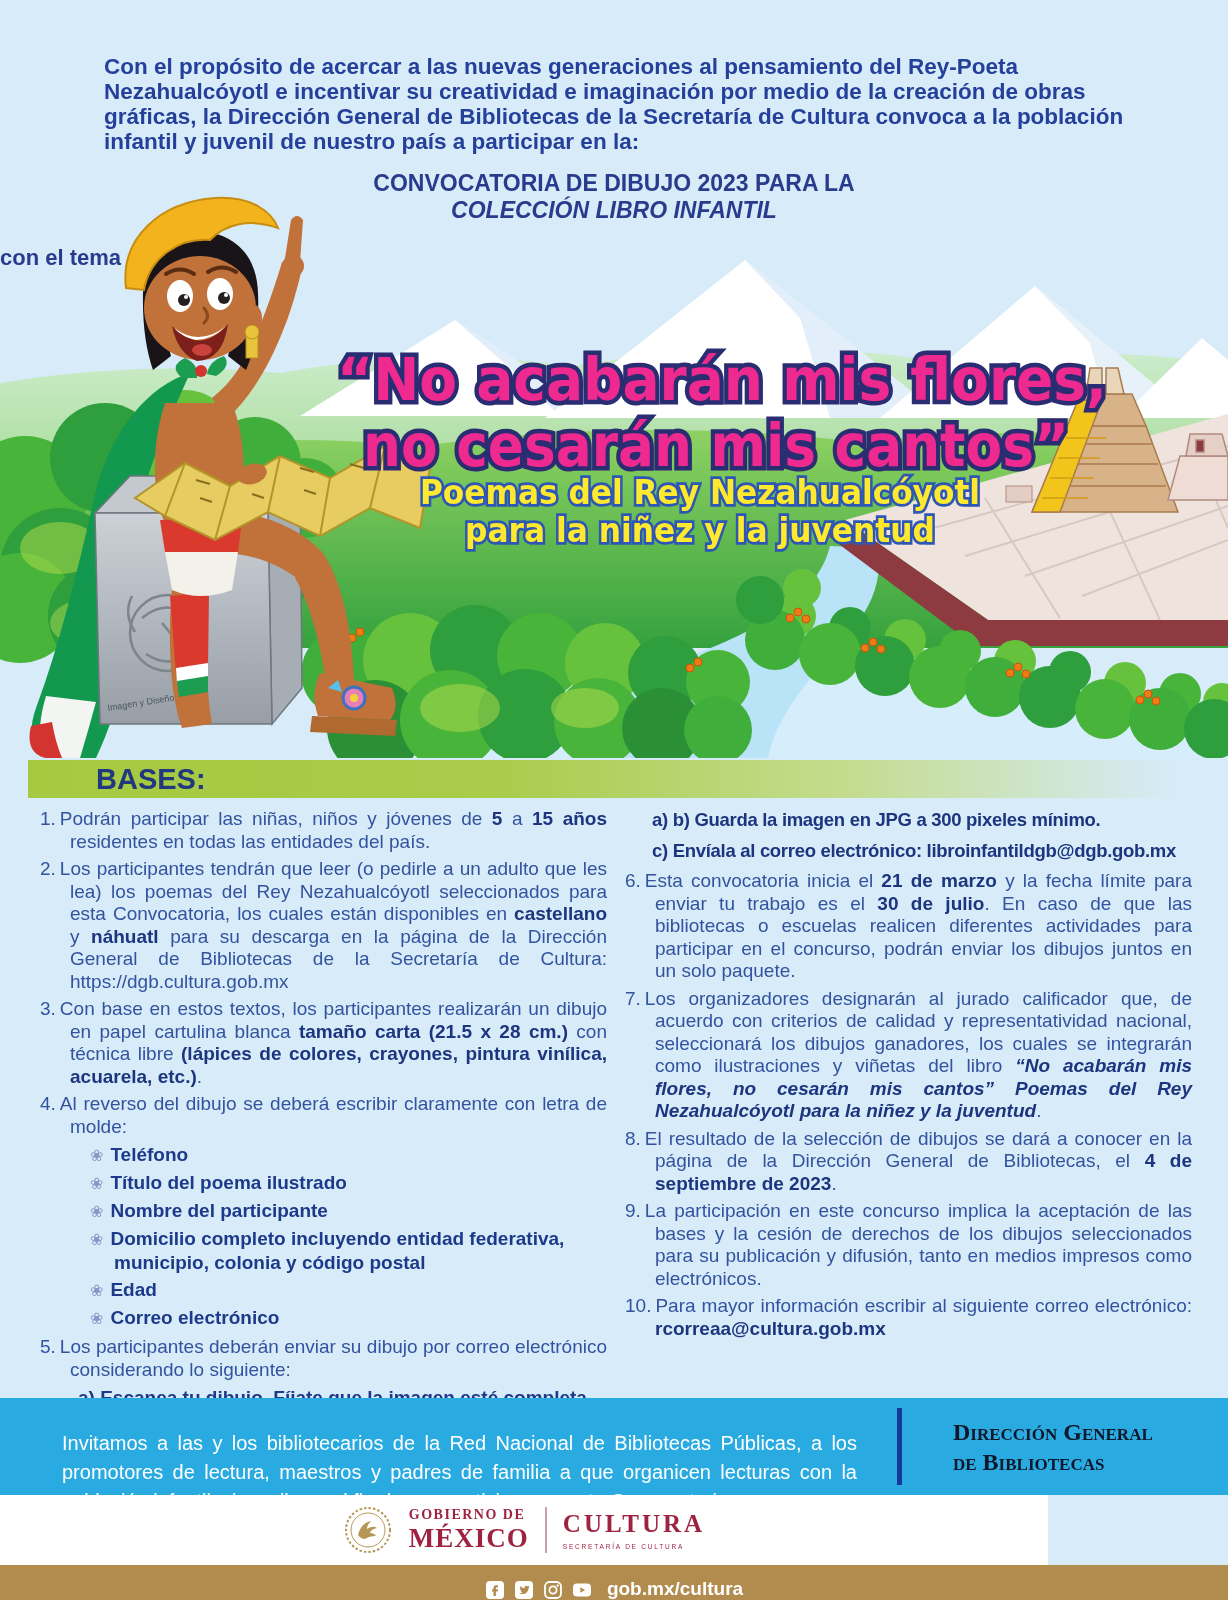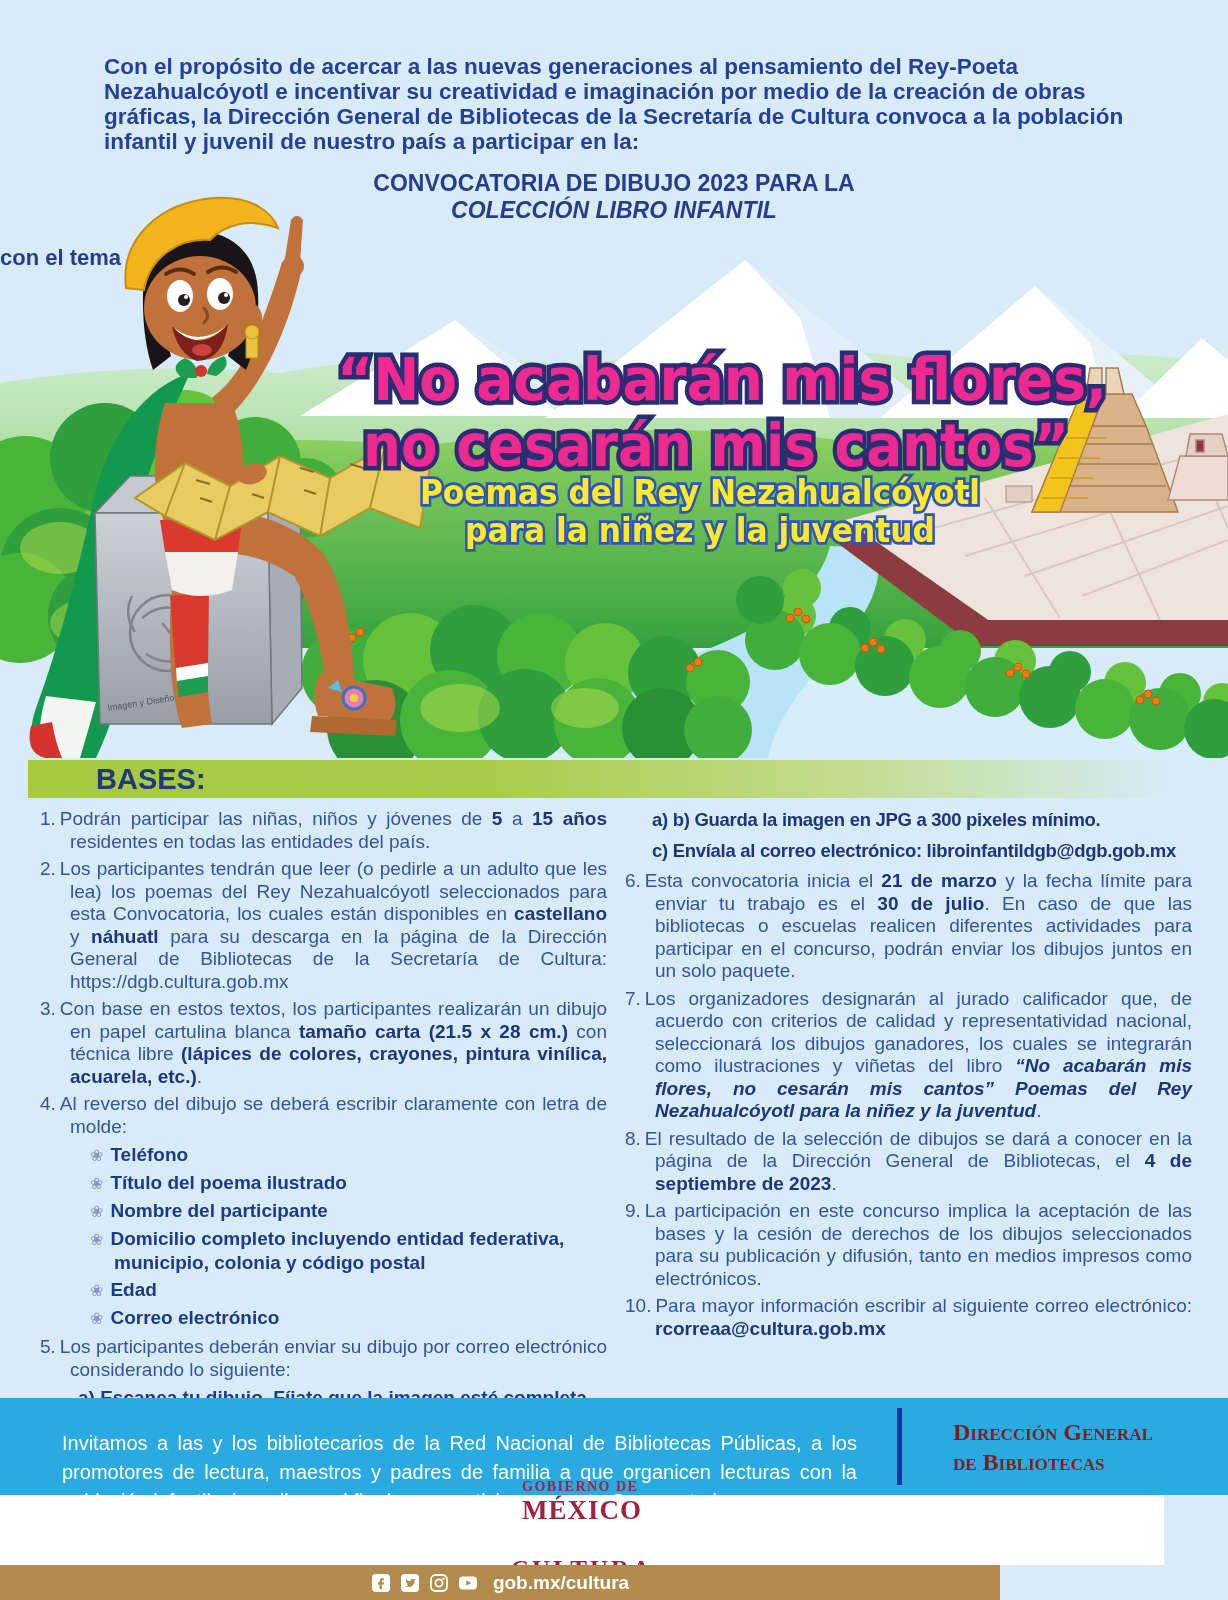--- a/index.html
+++ b/index.html
@@ -33,35 +33,35 @@
   .sub{margin:2px 0 6px 38px;padding-left:26px;text-indent:-26px;font-size:19px;
        line-height:23px;color:#1d3a8a;text-align:left;font-weight:700;}
   .sub-r{margin:0 0 8px 27px;padding-left:26px;text-indent:-26px;font-size:18.5px;
          line-height:23px;color:#1d3a8a;letter-spacing:-0.3px;}
   
   .banner{position:absolute;top:1398px;left:0;width:1228px;height:97px;background:#29abe2;z-index:5;}
   .invite{position:absolute;left:62px;top:11px;width:795px;font-size:20px;line-height:29px;
           color:#ffffff;text-align:justify;}
   .vdiv{position:absolute;left:897px;top:10px;width:5px;height:77px;background:#15389c;}
   .dgb{position:absolute;left:953px;top:19px;font-family:"Liberation Serif",serif;
-       font-variant:small-caps;font-weight:700;font-size:24px;line-height:30px;color:#7f1d1d;}
-  
-  .gov{position:absolute;top:1495px;left:0;width:1164px;height:70px;background:#ffffff;
-       display:flex;align-items:center;justify-content:center;gap:16px;z-index:5;flex-direction:column;}
+       font-variant:small-caps;font-weight:700;font-size:24px;line-height:30px;color:#0f172a;}
+  
+  .gov{position:absolute;top:1495px;left:0;width:1048px;height:70px;background:#ffffff;
+       display:flex;align-items:center;justify-content:center;gap:16px;z-index:5;}
   .gob-text{color:#9f2241;font-family:"Liberation Serif",serif;font-weight:700;line-height:1;}
   .gob-l1{font-size:14px;letter-spacing:1.5px;}
   .gob-l2{font-size:27px;letter-spacing:1px;margin-top:3px;}
   .gdiv{width:2px;height:46px;background:#c5a1ac;}
   .cult{display:flex;flex-direction:column;align-items:flex-start;}
   .cult-main{color:#9f2241;font-family:"Liberation Serif",serif;font-weight:700;
              font-size:25px;letter-spacing:3px;}
   .cult-sub{color:#9f2241;font-size:6.5px;letter-spacing:1.8px;margin-top:5px;}
   
-  .gold{position:absolute;top:1565px;left:0;width:1000px;height:35px;background:#b18c4e;
-        display:flex;align-items:center;justify-content:center;gap:9px;z-index:5;}
+  .gold{position:absolute;top:1565px;left:0;width:1228px;height:35px;background:#b18c4e;
+        display:flex;align-items:flex-end;justify-content:center;gap:9px;z-index:5;}
   .gold svg{display:block;}
   .url{color:#ffffff;font-size:19px;font-weight:700;margin-left:6px;}
 </style>
 </head>
 <body>
 
 <div class="page">
 
   <p class="intro">Con el propósito de acercar a las nuevas generaciones al pensamiento del Rey-Poeta Nezahualcóyotl e incentivar su creatividad e imaginación por medio de la creación de obras gráficas, la Dirección General de Bibliotecas de la Secretaría de Cultura convoca a la población infantil y juvenil de nuestro país a participar en la:</p>
 

